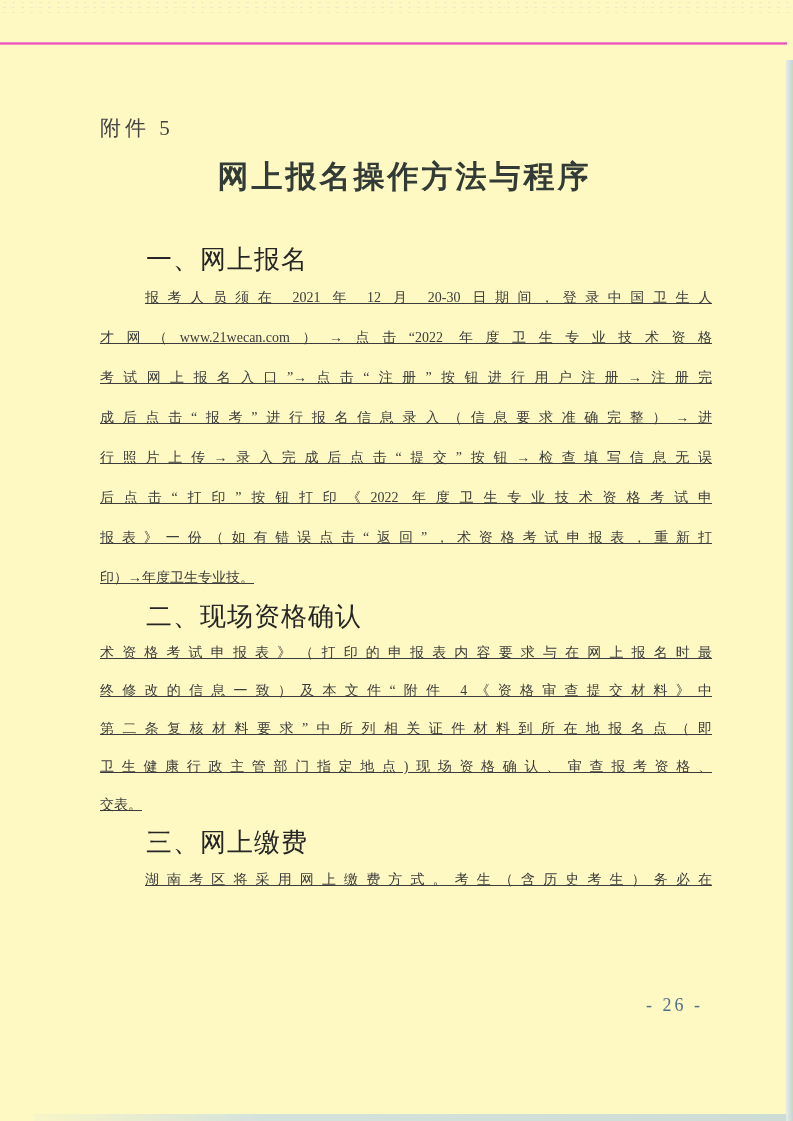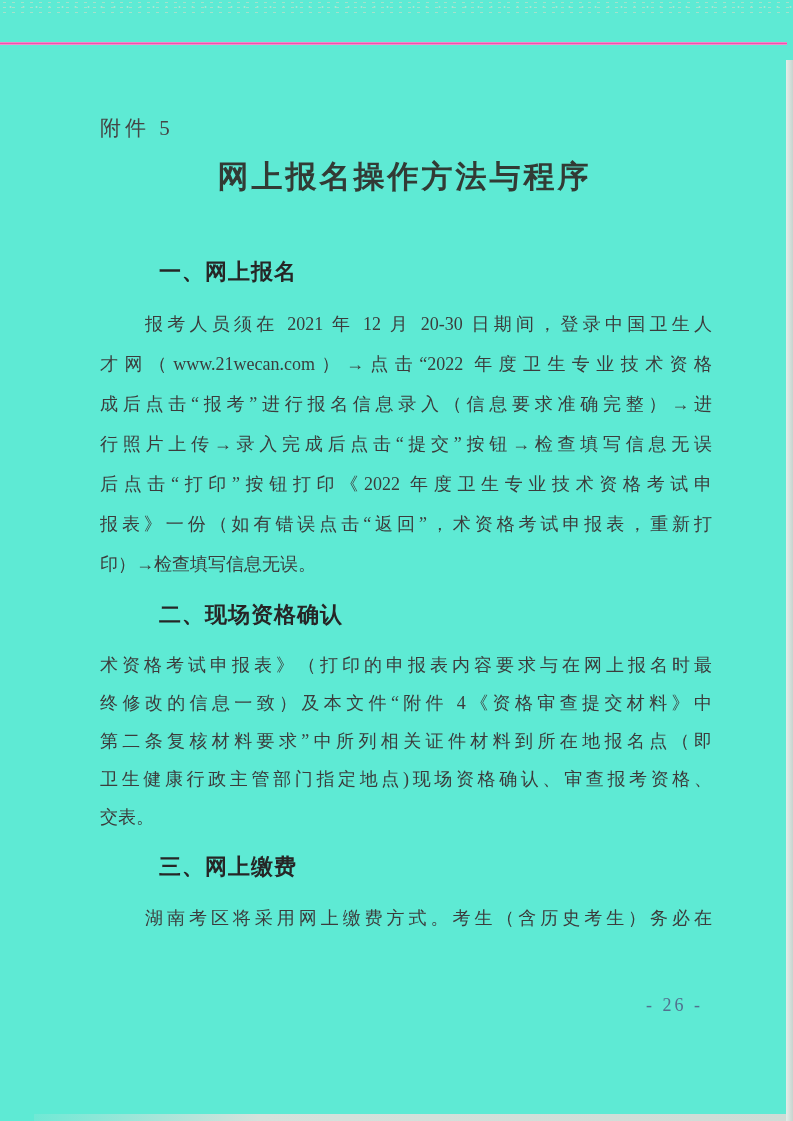--- a/index.html
+++ b/index.html
@@ -1,17 +1,17 @@
 <!DOCTYPE html>
 <html><head>
 <meta charset="utf-8">
 <style>
   html,body{margin:0;padding:0;background:#ffffff;}
   .page{
-    position:relative;width:793px;height:1121px;background:#5eead4;overflow:hidden;
+    position:relative;width:793px;height:1121px;background:#fef9c3;overflow:hidden;
     font-family:"Liberation Serif","DejaVu Serif",serif;
   }
   .top-noise{
     position:absolute;top:0;left:0;right:0;height:14px;
     background-image:
       radial-gradient(#e7ddc6 1px, transparent 1.4px),
       radial-gradient(#efe7d5 1px, transparent 1.4px);
     background-size:9px 5px,13px 8px;
     background-position:0 0,4px 3px;
     opacity:.5;
@@ -33,28 +33,28 @@
     font-size:21px;color:#454545;letter-spacing:4px;
   }
   .title{
     position:absolute;top:148px;left:0;width:100%;margin:8px;
     text-align:center;font-size:31px;font-weight:bold;color:#323b35;letter-spacing:3px;
   }
   .content{
     position:absolute;top:240px;left:100px;width:612px;color:#3c3c3c;
   }
   .content h2{
-    margin:14px;padding-left:45px;font-size:22px;line-height:36px;height:36px;
+    margin:1px;padding-left:45px;font-size:26px;line-height:36px;height:36px;
     font-family:"Liberation Sans","DejaVu Sans",sans-serif;
-    font-weight:bold;color:#262626;letter-spacing:1px;
+    font-weight:normal;color:#262626;letter-spacing:1px;
   }
   section.s1 h2,section.s2 h2{line-height:34px;height:34px;}
   .lines div{
-    font-size:18px;line-height:40px;height:40px;
-    text-align:justify;text-align-last:justify;
+    font-size:14px;line-height:40px;height:40px;
+    text-align:justify;text-align-last:justify;text-decoration:underline;
   }
   section.s1 .lines div{line-height:38px;height:38px;}
   .lines div.indent{padding-left:45px;}
   .lines div.noj{text-align:left;text-align-last:left;}
   .pagenum{
     position:absolute;top:995px;right:90px;
     font-size:18px;color:var(--pgnum,#52708e);letter-spacing:3px;
   }
 </style>
 </head>
@@ -68,25 +68,26 @@
 
   <div class="attachment">附件 5</div>
   <h1 class="title">网上报名操作方法与程序</h1>
 
   <main class="content">
       <section class="s0">
         <h2>一、网上报名</h2>
         <div class="lines">
           <div class="indent">报考人员须在 2021 年 12 月 20-30 日期间，登录中国卫生人</div>
           <div>才网（www.21wecan.com）→点击“2022 年度卫生专业技术资格</div>
+          <div>考试网上报名入口”→点击“注册”按钮进行用户注册→注册完</div>
           <div>成后点击“报考”进行报名信息录入（信息要求准确完整）→进</div>
           <div>行照片上传→录入完成后点击“提交”按钮→检查填写信息无误</div>
           <div>后点击“打印”按钮打印《2022 年度卫生专业技术资格考试申</div>
           <div>报表》一份（如有错误点击“返回”，术资格考试申报表，重新打</div>
-          <div class="noj">印）→检查填写信息无误。</div>
+          <div class="noj">印）→年度卫生专业技。</div>
         </div>
       </section>
       <section class="s1">
         <h2>二、现场资格确认</h2>
         <div class="lines">
           <div>术资格考试申报表》（打印的申报表内容要求与在网上报名时最</div>
           <div>终修改的信息一致）及本文件“附件 4《资格审查提交材料》中</div>
           <div>第二条复核材料要求”中所列相关证件材料到所在地报名点（即</div>
           <div>卫生健康行政主管部门指定地点)现场资格确认、审查报考资格、</div>
           <div class="noj">交表。</div>

